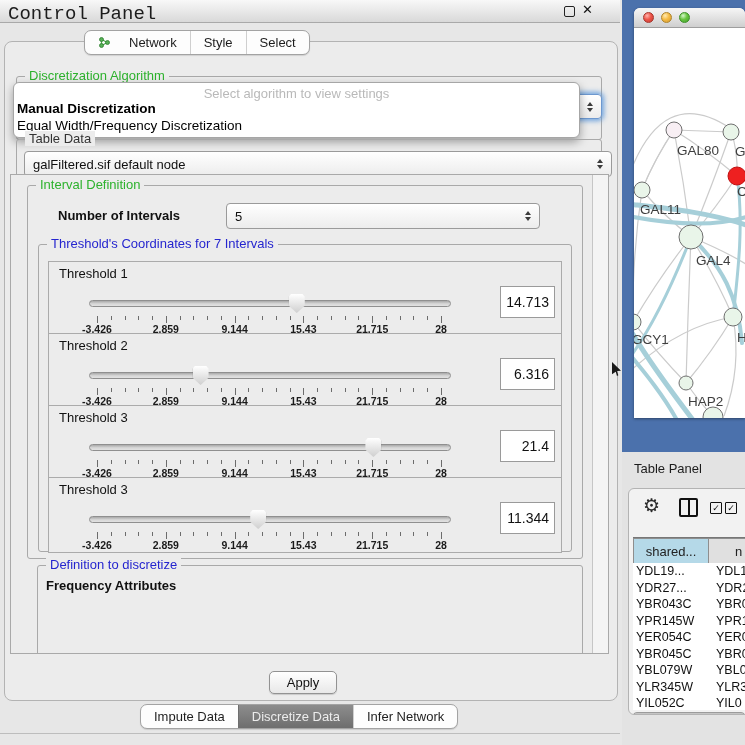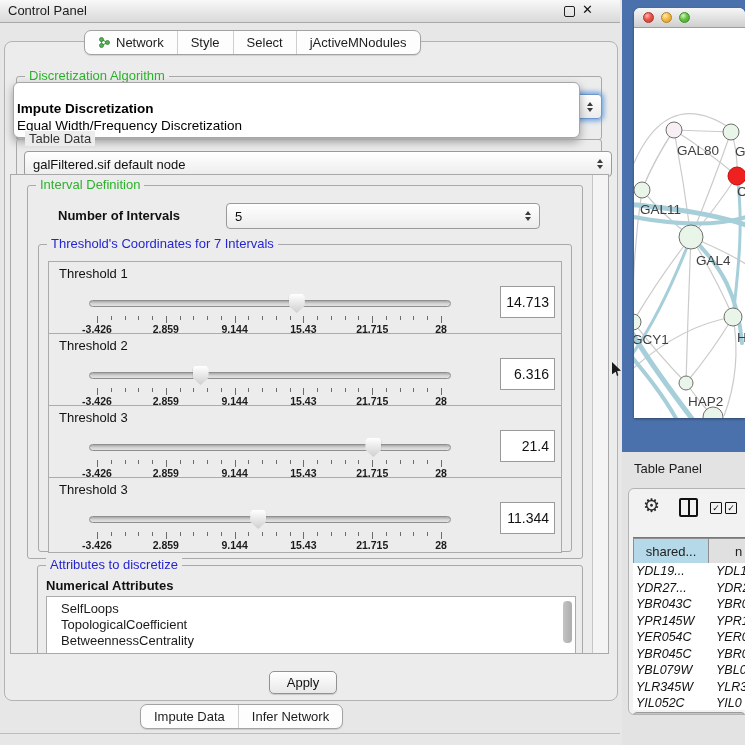--- a/index.html
+++ b/index.html
@@ -8,29 +8,29 @@
     background:#e7e7e7;
     font-family:"Liberation Sans","DejaVu Sans",sans-serif;
     -webkit-font-smoothing:antialiased;
   }
   .abs{position:absolute;}
 
   
   #control-panel{left:0;top:0;width:620px;height:745px;background:#e7e7e7;}
   #cp-titlebar{left:0;top:0;width:620px;height:22px;
     background:linear-gradient(#f8f8f8,#d9d9d9);border-bottom:1px solid #a9a9a9;}
-  #cp-title{left:8px;top:3px;font-size:13px;color:#1c1c1c;}
+  #cp-title{left:8px;top:3px;font-size:19px;color:#1c1c1c;font-family:Liberation Mono, monospace;}
   #cp-float{left:564px;top:6px;width:9px;height:9px;border:1.5px solid #222;border-radius:2px;}
   #cp-close{left:582px;top:2px;font-size:13px;font-weight:bold;color:#111;}
   #cp-bottomline{left:0;top:733px;width:620px;height:1px;background:#bdbdbd;}
 
   
   .segbar{display:flex;background:#fdfdfd;border:1px solid #a3a3a3;border-radius:7px;
     overflow:hidden;height:23px;box-shadow:0 1px 1px rgba(0,0,0,.12);}
-  .seg{display:flex;align-items:center;gap:5px;padding:0 13px;font-size:13px;color:#1d1d1d;
+  .seg{display:flex;align-items:center;gap:18px;padding:0 13px;font-size:13px;color:#1d1d1d;
     line-height:23px;white-space:nowrap;border-left:1px solid #cfcfcf;}
   .seg:first-child{border-left:none;}
   .seg.sel{background:linear-gradient(#8d8d8d,#6e6e6e);color:#ececec;border-left:1px solid #6e6e6e;}
   #top-tabs{left:84px;top:30px;}
   #bottom-tabs{left:140px;top:704px;}
 
   
   #cp-panel{left:4px;top:41px;width:612px;height:658px;background:#ececec;
     border:1px solid #b3b3b3;border-radius:8px;}
 
@@ -128,21 +128,21 @@
     font-size:9px;line-height:10px;text-align:center;color:#111;font-weight:bold;}
   #cbx1{left:81px;} #cbx2{left:96px;}
   #tp-table{position:absolute;left:4px;top:48px;width:150px;}
   .tp-hrow{display:flex;height:26px;border-top:1px solid #777;}
   .tp-hcell{box-sizing:border-box;border:1px solid #8e8e8e;font-size:13px;color:#222;
     display:flex;align-items:center;justify-content:center;white-space:nowrap;overflow:hidden;}
   .tp-hcell.c1{width:76px;background:#b5d9e8;}
   .tp-hcell.c2{width:74px;background:#e0e0e0;border-left:none;justify-content:flex-start;padding-left:26px;}
   .tp-row{display:flex;height:16.5px;}
   .tp-cell{box-sizing:border-box;font-size:12.5px;color:#111;white-space:nowrap;overflow:hidden;
-    line-height:16.5px;font-style:italic;}
+    line-height:16.5px;}
   .tp-cell.c1{width:76px;padding-left:3px;}
   .tp-cell.c2{width:74px;padding-left:7px;}
   #tp-rows{position:absolute;left:4px;top:74px;width:150px;height:147px;overflow:hidden;background:#fff;}
   #hscroll{position:absolute;left:3px;top:223px;width:112px;height:9px;border-radius:5px;
     background:linear-gradient(#c6c6c6,#aeaeae);border:1px solid #9b9b9b;}
 
   
   #cursor{left:612px;top:362px;width:9px;height:14px;background:#1a1a1a;
     clip-path:polygon(0 0,100% 62%,55% 64%,70% 95%,55% 100%,42% 70%,0 88%);
     filter:drop-shadow(0 0 1px #fff);}
@@ -168,37 +168,35 @@
           <circle cx="9.5" cy="6.5" r="2" fill="#55b055" stroke="#2e7d2e" stroke-width="0.8"></circle>
         </svg>
         <span>Network</span>
       </span>
       <span class="seg">
         <span>Style</span>
       </span>
       <span class="seg">
         <span>Select</span>
       </span>
-      <span class="seg">
-        <span>jActiveMNodules</span>
-      </span>
     </div>
 
   <div id="algo-group" class="group abs">
     <span class="group-title t-green">Discretization Algorithm</span>
   </div>
   <div id="algo-combo" class="combo abs">
     <span class="stepper">
         <i class="up"></i>
         <i class="dn"></i>
       </span>
   </div>
 
   <div id="algo-popup" class="abs">
-  <div class="algo-opt b" style="top: 18px;">Impute Discretization</div>
+    <span id="algo-hint" class="abs">Select algorithm to view settings</span>
+  <div class="algo-opt b" style="top: 18px;">Manual Discretization</div>
       <div class="algo-opt" style="top: 35px;">Equal Width/Frequency Discretization</div>
     </div>
 
   <div id="tabledata-group" class="group abs">
     <span class="group-title t-dark">Table Data</span>
   </div>
   <div id="tabledata-combo" class="combo abs">
     <span>galFiltered.sif default node</span>
     <span class="stepper">
         <i class="up"></i>
@@ -393,39 +391,34 @@
               <span style="left: 60%;">15.43</span>
               <span style="left: 80%;">21.715</span>
               <span style="left: 100%;">28</span>
             </div>
             <div class="thr-value">11.344</div>
           </div>
         </div>
     </div>
 
     <div id="attr-group" class="group abs">
-      <span class="group-title t-blue">Attributes to discretize</span>
-      <span id="attr-subtitle">Numerical Attributes</span>
-      <div id="attr-list">
-        <div id="attr-scroll"></div>
-      <div class="attr-item" style="top: 4px;">SelfLoops</div>
-          <div class="attr-item" style="top: 20px;">TopologicalCoefficient</div>
-          <div class="attr-item" style="top: 36px;">BetweennessCentrality</div>
-        </div>
+      <span class="group-title t-blue">Definition to discretize</span>
+      <span id="attr-subtitle">Frequency Attributes</span>
     </div>
 
     <div id="vscroll-track" class="abs">
       
     </div>
   </div>
 
   <div id="apply-btn" class="abs">Apply</div>
 
   <div id="bottom-tabs" class="segbar abs">
       <span class="seg">Impute Data</span>
+      <span class="seg sel">Discretize Data</span>
       <span class="seg">Infer Network</span>
     </div>
   <div id="cp-bottomline" class="abs"></div>
 </div>
 
 <div id="net-desktop" class="abs">
   <div id="net-window" class="abs">
     <div id="net-titlebar" class="abs">
       <span class="tl red"></span>
       <span class="tl yel"></span>

